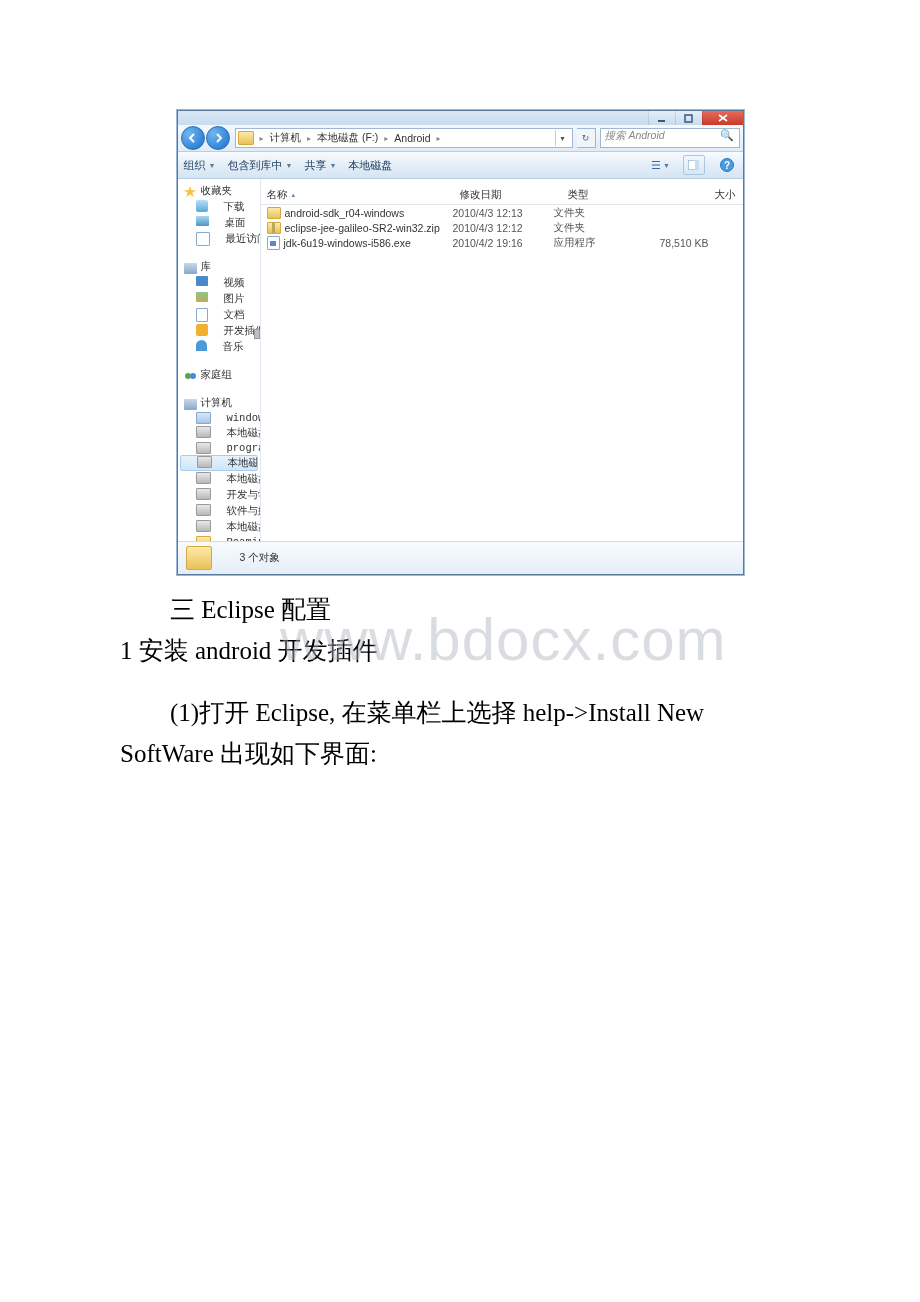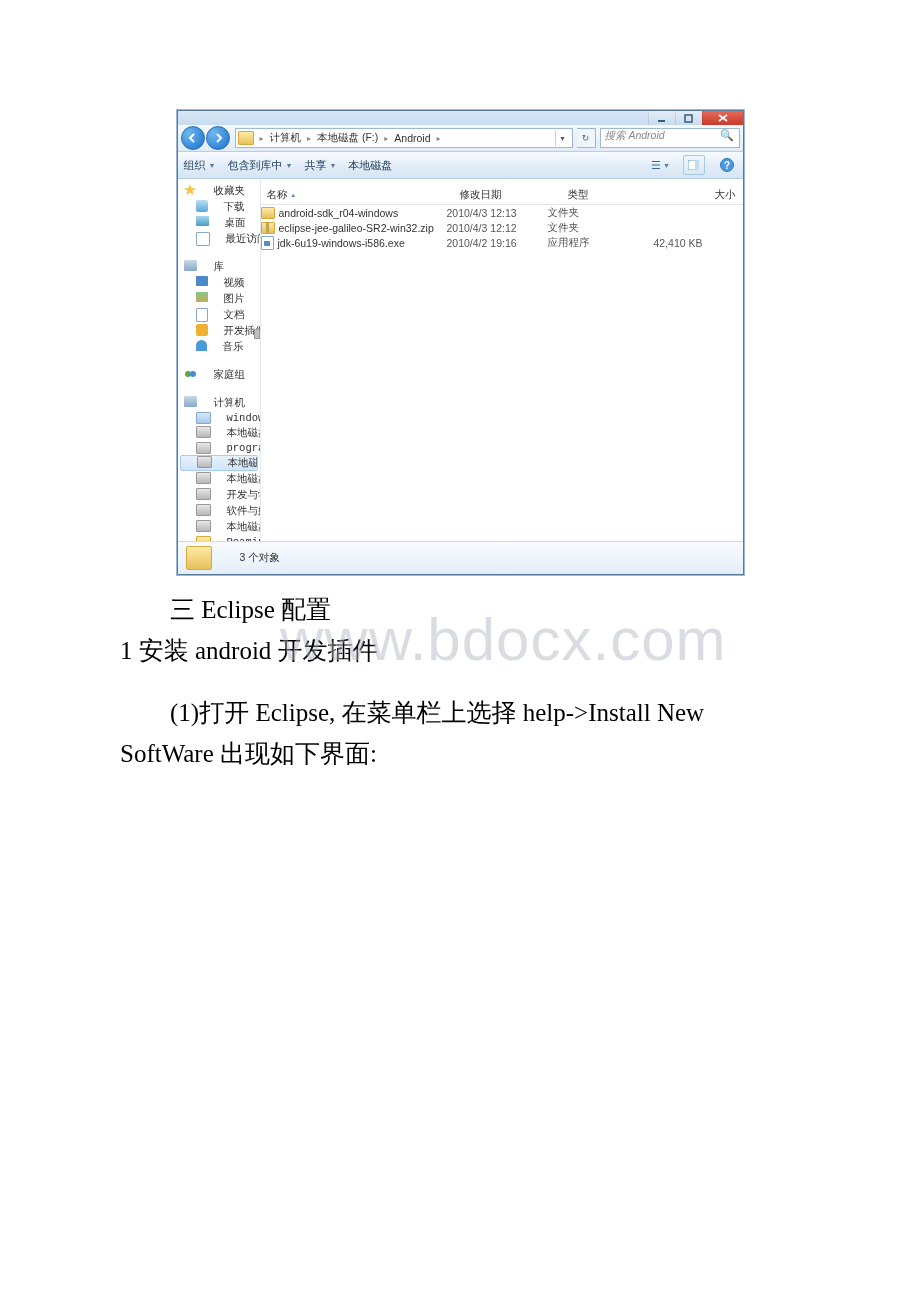--- a/index.html
+++ b/index.html
@@ -165,22 +165,22 @@
     border-right: 1px solid #e0e9f2;
     overflow: hidden;
     padding: 4px 0;
     position: relative;
   }
   .nav-group {
     margin-bottom: 12px;
   }
   .nav-group-title {
     display: flex;
-    align-items: flex-start;
-    gap: 17px;
+    align-items: flex-end;
+    gap: 4px;
     padding: 1px 6px;
     font-size: 10.5px;
     color: #333;
   }
   .nav-item {
     display: flex;
     align-items: flex-start;
     gap: 16px;
     padding: 1px 6px 1px 18px;
     font-size: 10.5px;
@@ -250,21 +250,21 @@
   .col-type { width: 75px; }
   .col-size { width: 80px; text-align: right; justify-content: flex-end; }
   .sort-arrow { font-size: 7px; color: #5a8ac8; }
   .file-row {
     display: flex;
     height: 15px;
     font-size: 10.5px;
     color: #333;
     align-items: center;
   }
-  .fc-name { width: 180px; display: flex; align-items: center; gap: 4px; }
+  .fc-name { width: 180px; padding-left: 6px; display: flex; align-items: center; gap: 4px; }
   .fc-date { width: 95px; padding-left: 6px; color: #555; }
   .fc-type { width: 75px; padding-left: 6px; color: #555; }
   .fc-size { width: 80px; text-align: right; padding-right: 6px; color: #555; }
   .statusbar {
     height: 32px;
     background: linear-gradient(to bottom, #f8fbfe, #e4eef8);
     border-top: 1px solid #cfdde8;
     display: flex;
     align-items: center;
     padding: 0 8px;
@@ -530,21 +530,21 @@
           <div class="fc-type">文件夹</div>
           <div class="fc-size"></div>
         </div>
         <div class="file-row">
           <div class="fc-name">
               <span class="ico-exe"></span>
               <span>jdk-6u19-windows-i586.exe</span>
             </div>
           <div class="fc-date">2010/4/2 19:16</div>
           <div class="fc-type">应用程序</div>
-          <div class="fc-size">42,410 KB</div>
+          <div class="fc-size">78,510 KB</div>
         </div>
       </div>
     </div>
 
     <div class="statusbar">
       <div class="status-icon"></div>
       <span>3 个对象</span>
     </div>
   </div>
 

